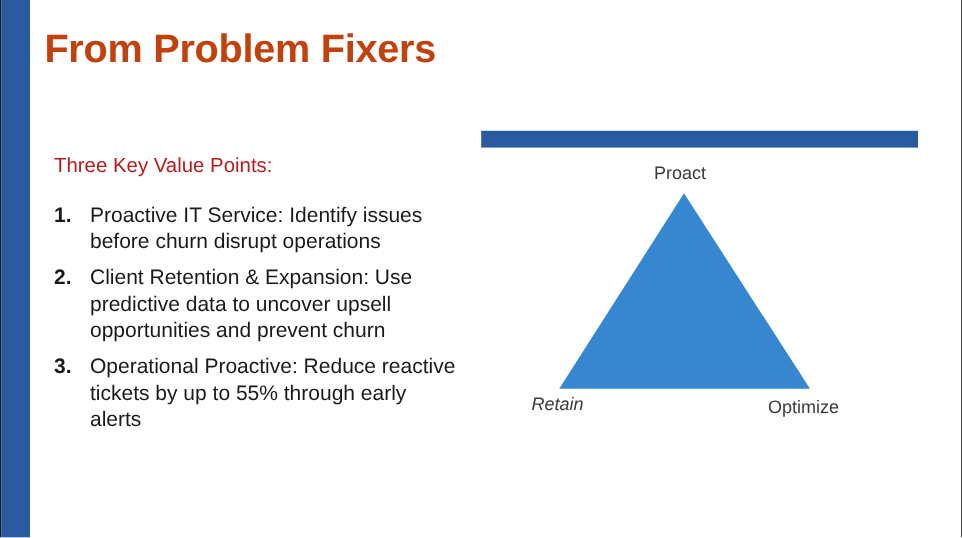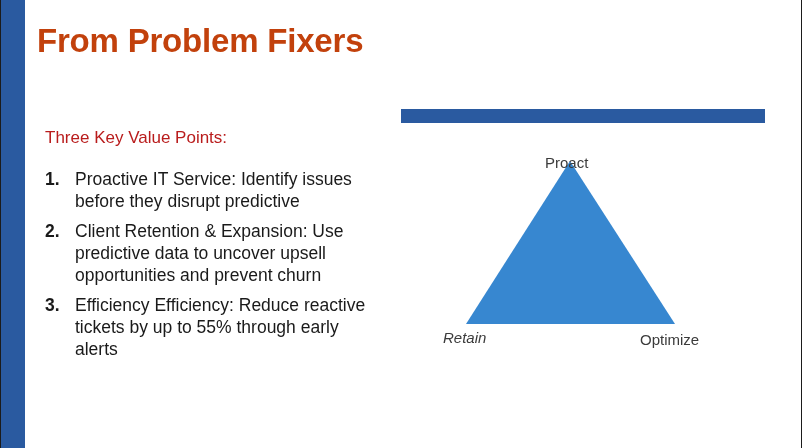--- a/index.html
+++ b/index.html
@@ -19,50 +19,50 @@
     .intro {
       position: absolute; left: 45px; top: 127px;
       font-size: 17px; color: #b91c1c; line-height: 22px;
     }
     .points { position: absolute; left: 45px; top: 168px; width: 340px; margin: 0; padding: 0; list-style: none; }
     .point { position: relative; padding-left: 30px; font-size: 17.5px; line-height: 22px; color: #1a1a1a; margin-bottom: 8px; }
     .point .num { position: absolute; left: 0; top: 0; font-weight: bold; }
     .point b { font-weight: normal; }
     .diagram { position: absolute; left: 0; top: 0; width: 802px; height: 448px; pointer-events: none; }
     .lbl { position: absolute; font-size: 15px; color: #3b3b3b; line-height: 18px; }
-    .lbl-proact { left: 545px; top: 154px; }
+    .lbl-proact { left: 545px; top: 136px; }
     .lbl-retain { left: 443px; top: 329px; font-style: italic; }
     .lbl-optimize { left: 640px; top: 331px; text-align: right; }
   </style>
 </head>
 <body>
 
 <div class="edge-left"></div>
 <div class="accent-bar-left"></div>
 <div class="edge-right"></div>
 <div class="accent-bar-top"></div>
 
 <div class="title">
   <div>From Problem Fixers</div>
 </div>
 
 <div class="intro">Three Key Value Points:</div>
 
 <ol class="points">
   <li class="point">
     <span class="num">1.</span>
-    <b>Proactive IT Service:</b><span> Identify issues before they disrupt predictive</span>
+    <b>Proactive IT Service:</b><span> Identify issues before churn disrupt operations</span>
   </li>
   <li class="point">
     <span class="num">2.</span>
     <b>Client Retention &amp; Expansion:</b><span> Use predictive data to uncover upsell opportunities and prevent churn</span>
   </li>
   <li class="point">
     <span class="num">3.</span>
-    <b>Efficiency Efficiency:</b><span> Reduce reactive tickets by up to </span><b>55%</b><span> through early alerts</span>
+    <b>Operational Proactive:</b><span> Reduce reactive tickets by up to </span><b>55%</b><span> through early alerts</span>
   </li>
 </ol>
 
 <svg class="diagram" width="802" height="448" viewBox="0 0 802 448">
   <polygon points="570,161 466,324 675,324" fill="#3787d0"></polygon>
 </svg>
 <div class="lbl lbl-proact">Proact</div>
 <div class="lbl lbl-retain">Retain</div>
 <div class="lbl lbl-optimize">Optimize</div>
 

